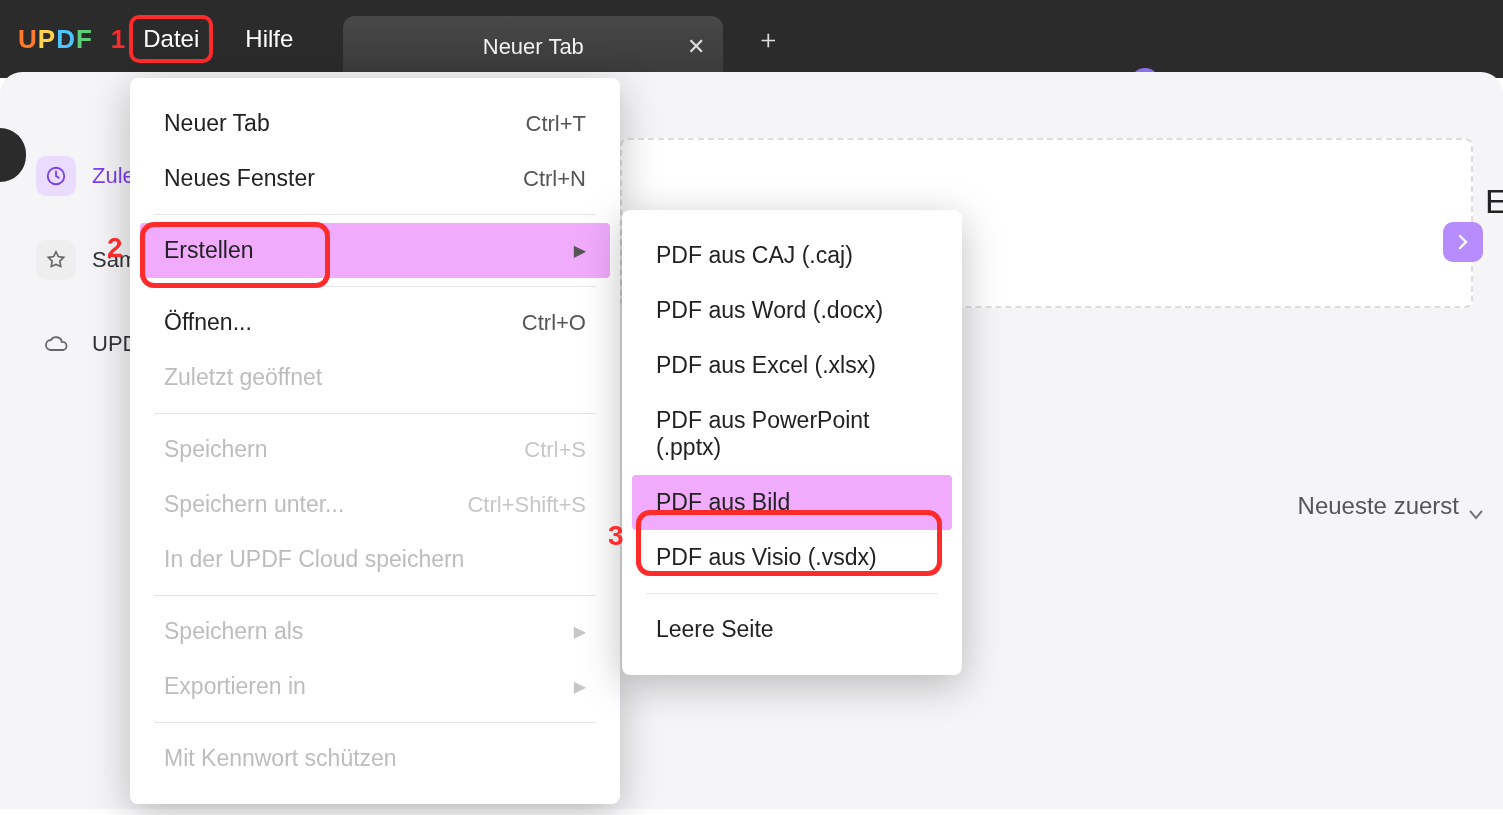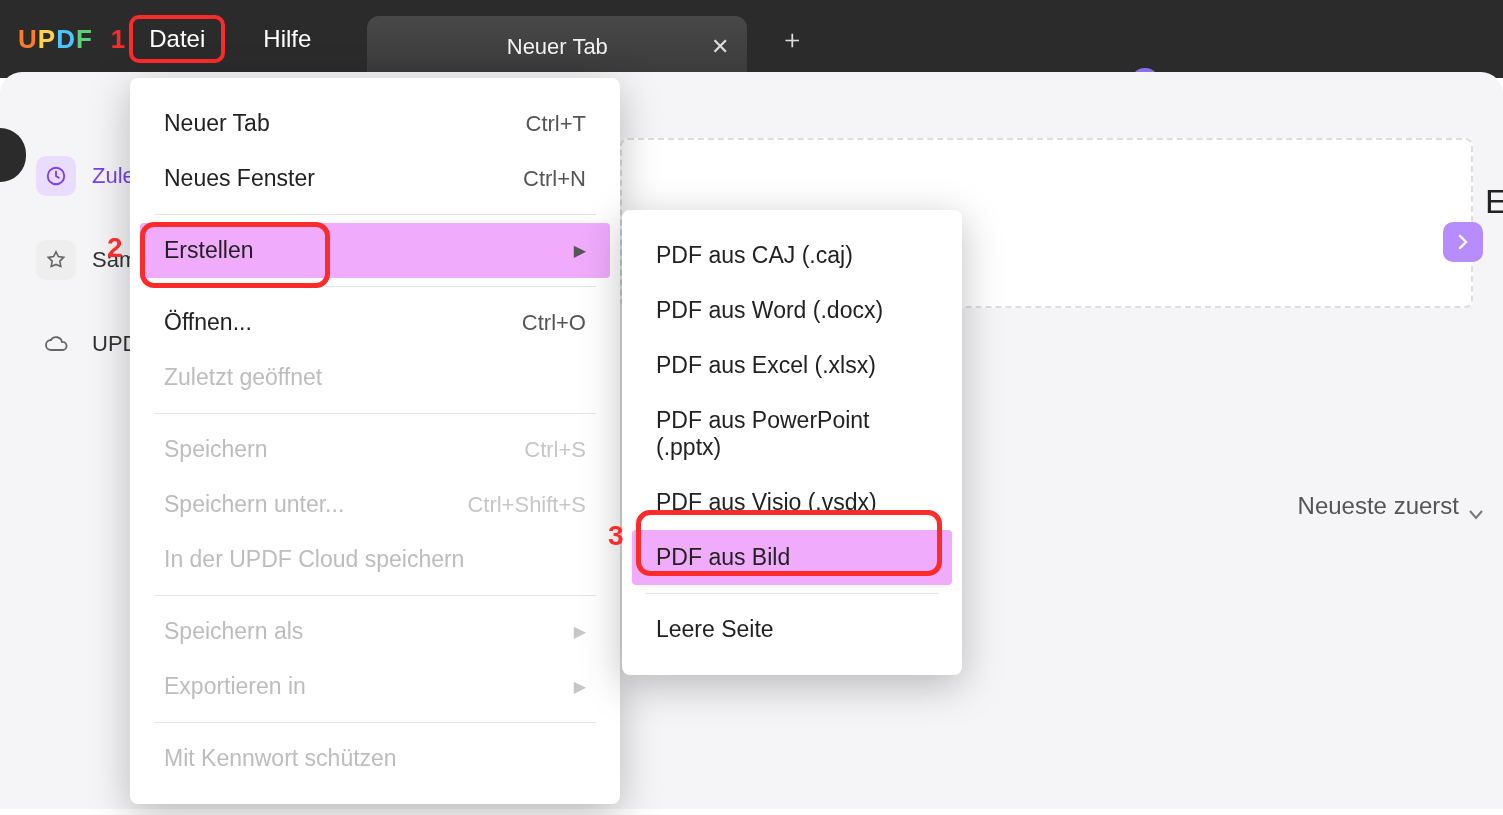--- a/index.html
+++ b/index.html
@@ -20,21 +20,21 @@
     font-weight: 700;
     font-size: 26px;
     letter-spacing: 1px;
   }
   .logo .c1{color:#ff7b2b;} .logo .c2{color:#ffd34f;} .logo .c3{color:#4cc4ff;} .logo .c4{color:#5fd07a;}
   .annot-num {
     color:#ff2a2a; font-weight:700; font-size:26px;
     display:inline-block;
   }
   .menu-btn {
-    padding: 6px 16px;
+    padding: 6px 10px;
     font-size: 24px;
     color:#fff;
     cursor:pointer;
     display:flex; align-items:center;
   }
   .menu-btn.framed {
     border: 4px solid #ff2a2a;
     border-radius: 10px;
     margin-left: 4px;
   }
@@ -322,25 +322,25 @@
     </div>
     <div class="menu-item">
       <span>PDF aus Word (.docx)</span>
     </div>
     <div class="menu-item">
       <span>PDF aus Excel (.xlsx)</span>
     </div>
     <div class="menu-item">
       <span>PDF aus PowerPoint (.pptx)</span>
     </div>
-    <div class="menu-item">
-      <span>PDF aus Visio (.vsdx)</span>
-    </div>
     <div class="menu-item hover">
       <span>PDF aus Bild</span>
+    </div>
+    <div class="menu-item">
+      <span>PDF aus Visio (.vsdx)</span>
     </div>
     <div class="menu-sep"></div>
     <div class="menu-item">
       <span>Leere Seite</span>
     </div>
   </div>
 
 <div class="frame-red frame-create"></div>
 <div class="annot2">2</div>
 <div class="frame-red frame-bild"></div>

